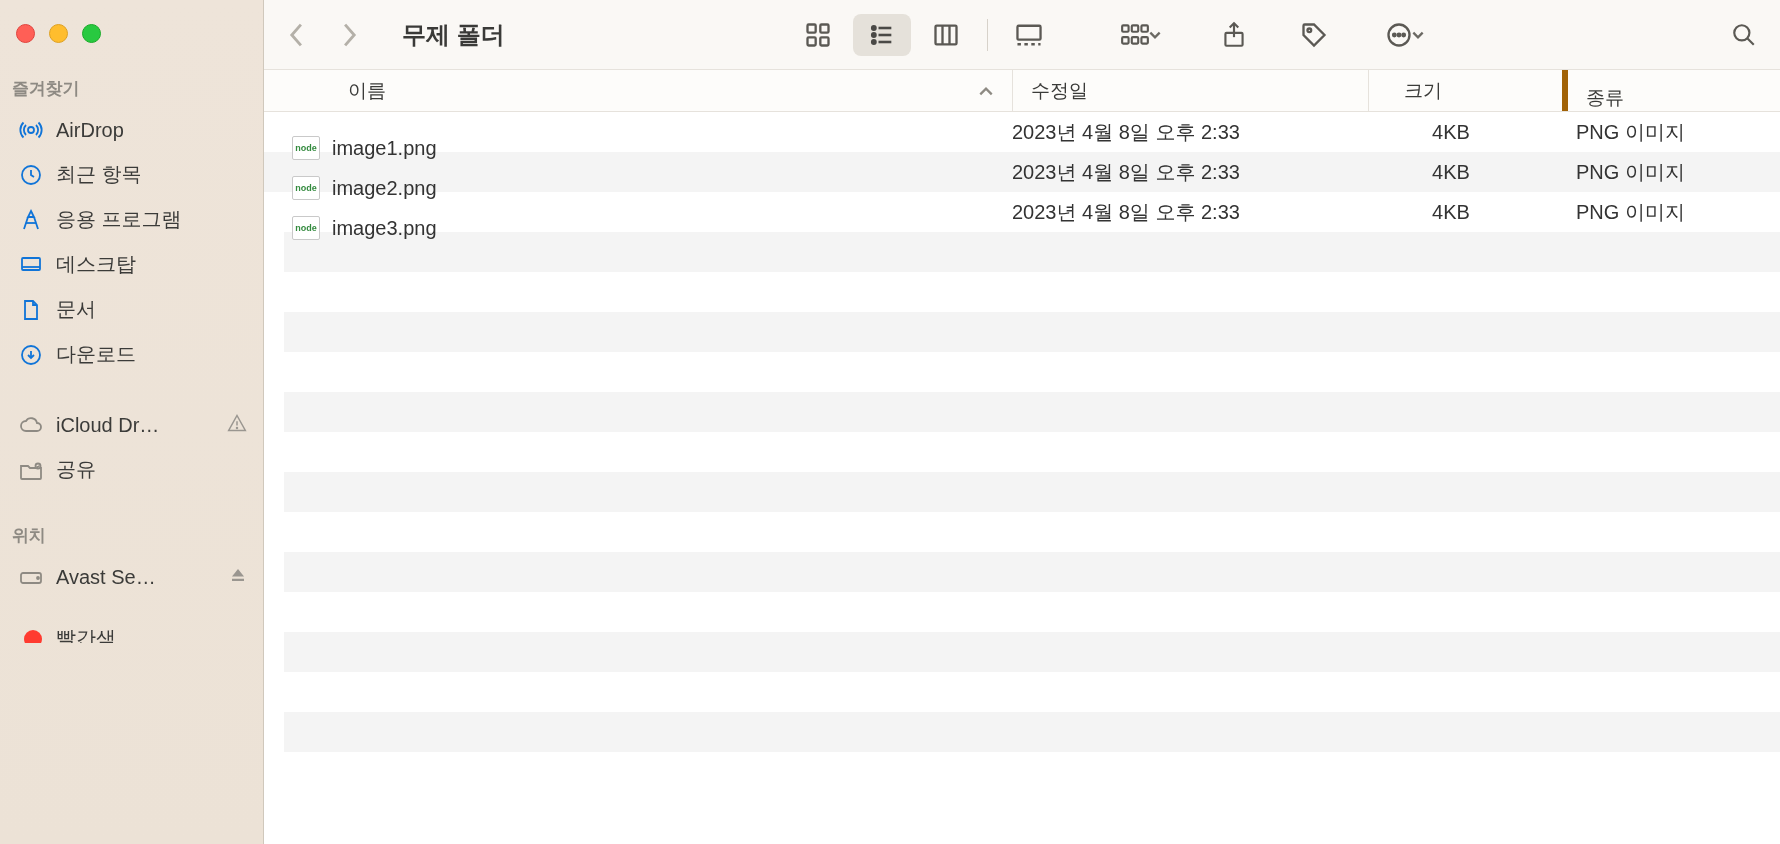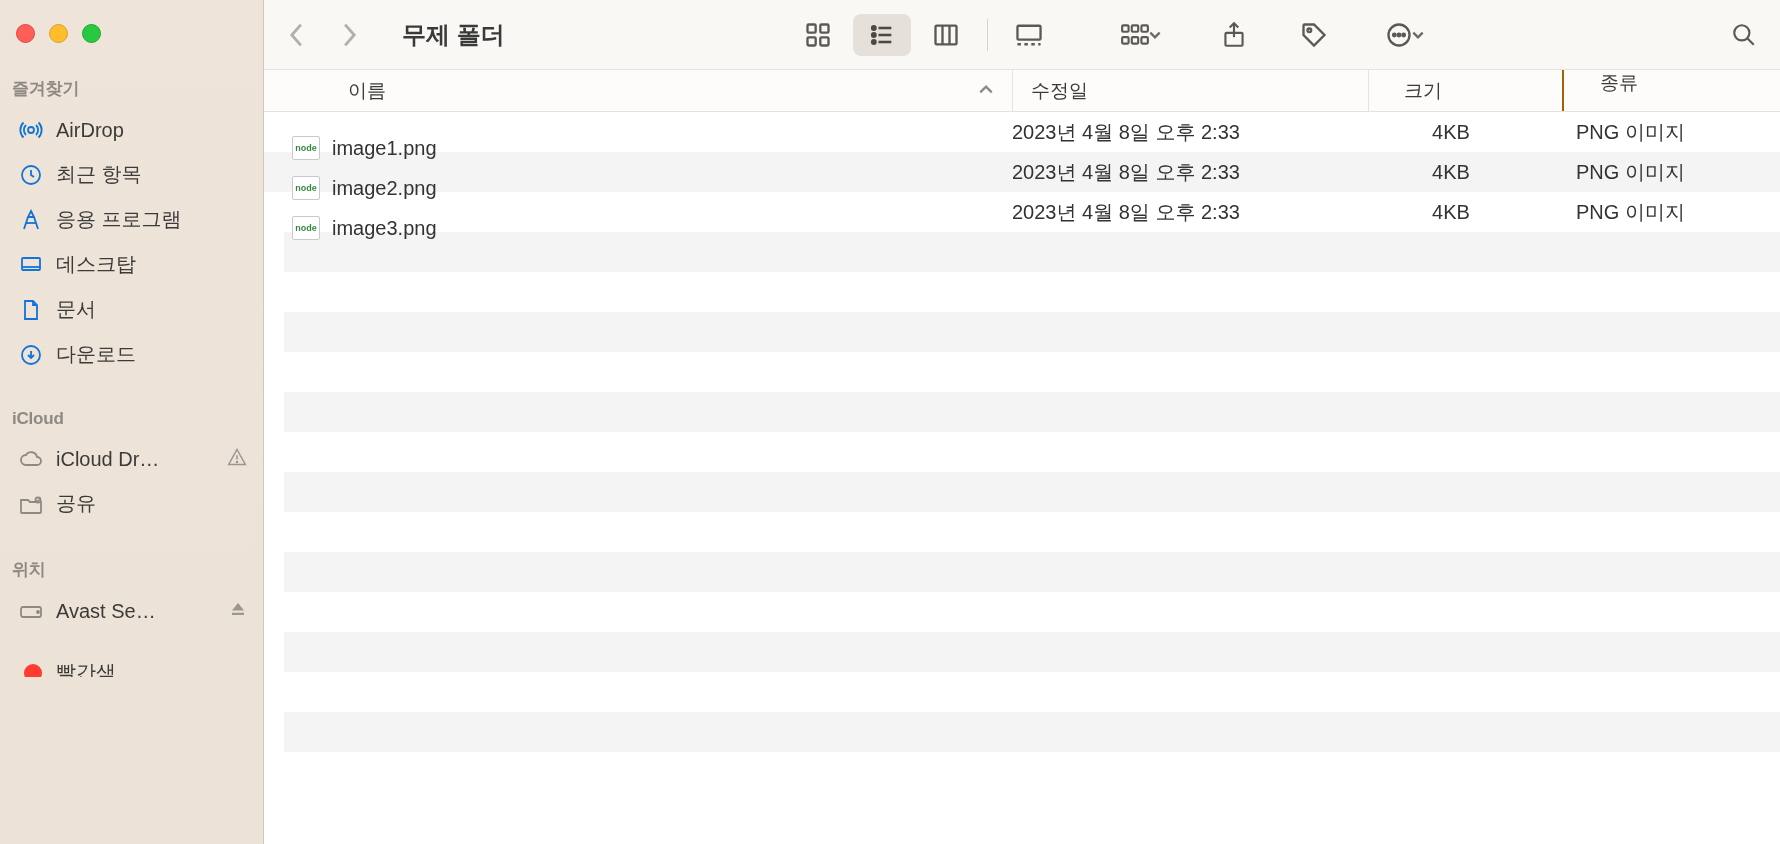--- a/index.html
+++ b/index.html
@@ -113,24 +113,24 @@
   
   .col-header {
     height: 42px;
     background: #fdfcfa;
     border-bottom: 1px solid #e6e2dc;
     display: flex;
     align-items: center;
     font-size: 19px;
     color: #3b3b39;
   }
-  .col.name { flex: 1; padding-left: 84px; display:flex; align-items:flex-start;gap:32px;}
+  .col.name { flex: 1; padding-left: 84px; display:flex; align-items:center;gap:32px;}
   .col.date { width: 356px; border-left: 1px solid #e6e2dc; padding-left: 18px; height:100%; display:flex; align-items:center;}
   .col.size { width: 194px; border-left: 1px solid #e6e2dc; padding-left: 35px; height:100%; display:flex; align-items:center;}
-  .col.kind { width: 218px; border-left: 2px solid #a16207; padding-left: 36px; height:100%; display:flex; align-items:flex-start;}
+  .col.kind { width: 218px; border-left: 6px solid #a16207; padding-left: 18px; height:100%; display:flex; align-items:flex-end;}
   .col .sort-chev { margin-left: auto; margin-right: 18px; color: #8e8a83; }
 
   
   .file-list { flex:1; overflow:auto; }
   .row {
     height: 40px;
     display: flex;
     align-items: center;
     font-size: 20px;
     color: #333;
@@ -221,21 +221,20 @@
           <circle cx="12" cy="12" r="9"></circle>
           <path d="M12 8v7"></path>
           <path d="M9 12l3 3 3-3"></path>
         </svg>
     </span>
     <span class="label">다운로드</span>
   </div>
 
   <div class="sb-gap"></div>
 
-  <div class="sb-section-title">iCloud</div>
   <div class="sb-item">
     <span class="icon gray">
       <svg width="26" height="20" viewBox="0 0 26 20" fill="none" stroke="currentColor" stroke-width="1.8">
           <path d="M8 16a5 5 0 0 1 0-10 6 6 0 0 1 11 2 4 4 0 0 1 0 8H8z"></path>
         </svg>
     </span>
     <span class="label">iCloud Dr…</span>
     <span class="trail">
       <svg width="20" height="20" viewBox="0 0 24 24" fill="none" stroke="currentColor" stroke-width="1.8">
           <path d="M12 3l10 18H2z"></path>

